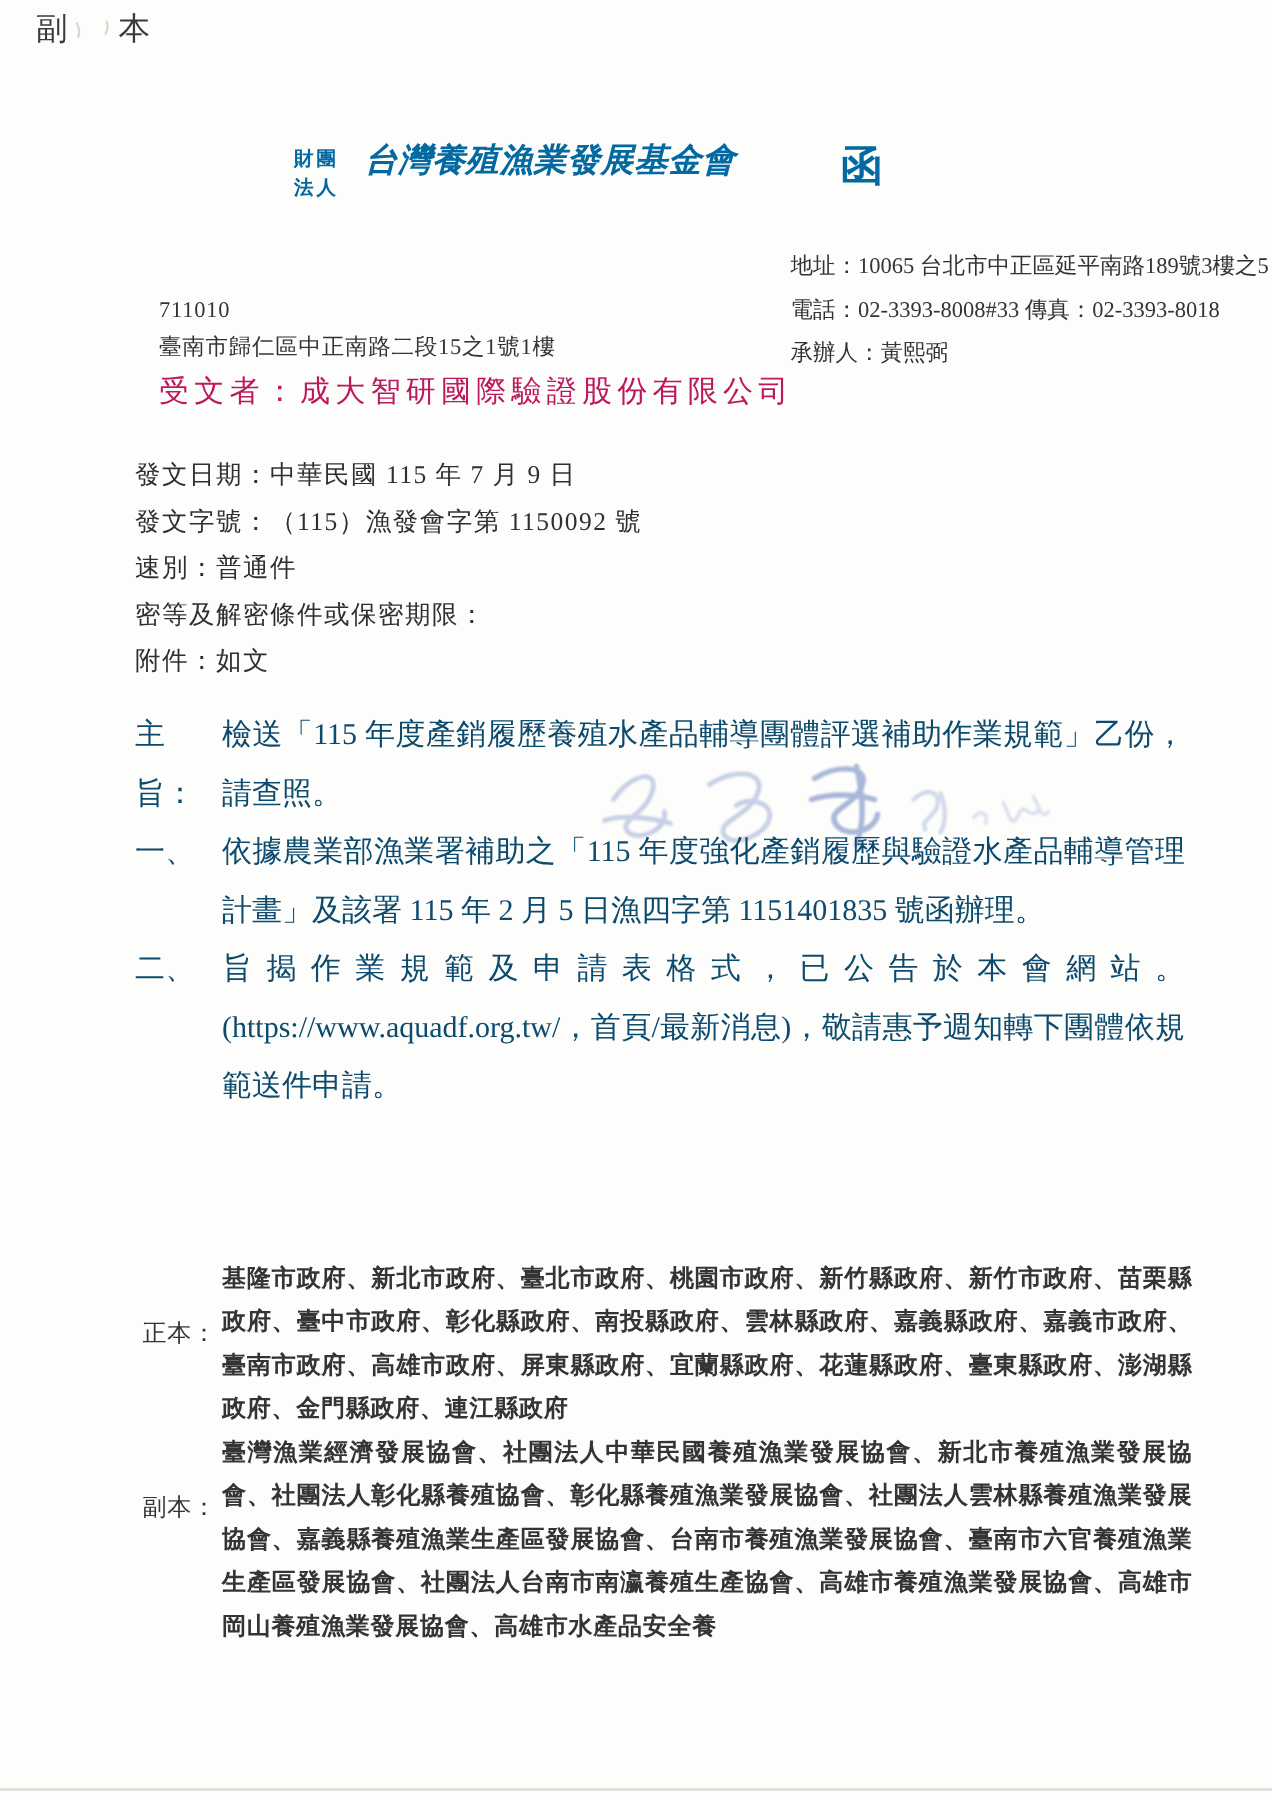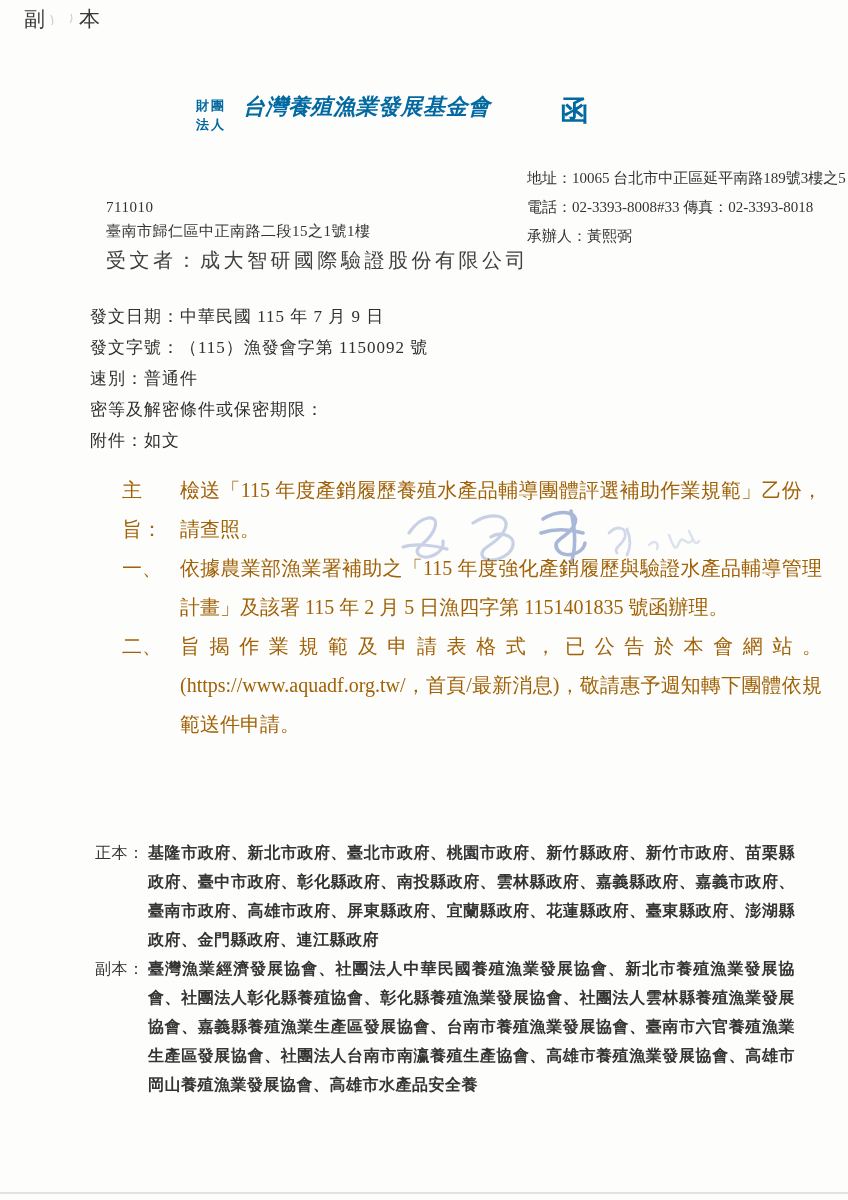--- a/index.html
+++ b/index.html
@@ -36,46 +36,46 @@
   .doc-type{font-size:28px;font-weight:bold;margin-left:70px;}
   
   .contact{
     position:absolute;left:527px;top:164px;
     font-size:15px;line-height:29px;color:#333;white-space:nowrap;
   }
   
   .recipient{position:absolute;left:90px;top:199px;color:#333;margin-left:16px;}
   .recipient .postal{font-size:15px;letter-spacing:0.5px;}
   .recipient .addr{font-size:15px;letter-spacing:0.5px;margin-top:6px;}
-  .recipient .rcpt{font-size:20px;letter-spacing:3.5px;margin-top:6px;color:#404040;}
+  .recipient .rcpt{font-size:20px;letter-spacing:3.5px;margin-top:6px;color:#be185d;}
   
   .meta{
     position:absolute;left:90px;top:301px;
     font-size:17px;line-height:31px;letter-spacing:1px;color:#2f2f2f;
   }
   
   .stamp{position:absolute;left:393px;top:503px;filter:blur(0.6px);}
   
   .main{
     position:absolute;left:90px;top:471px;width:700px;
-    font-size:20px;line-height:39px;color:#a16207;margin-left:32px;
+    font-size:20px;line-height:39px;color:#0c4a6e;
   }
   .hang{display:flex;align-items:flex-start;}
   .hang .lab{flex:0 0 58px;}
   .hang .txt{
     flex:1;text-align:justify;text-align-last:left;
     word-break:break-word;
   }
   .expl{line-height:39px;}
   
   .dist{
     position:absolute;left:95px;top:838px;width:700px;
     font-size:16px;line-height:29px;letter-spacing:0.5px;color:#343434;
   }
-  .dist .lab{flex:0 0 53px;}
+  .dist .lab{flex:0 0 53px;margin-top:37px;}
   .dist .txt{flex:1;text-align:justify;text-align-last:left;word-break:break-word;font-weight:bold;}
   
   .scan-line{
     position:absolute;left:0;bottom:6px;width:100%;height:2px;
     background:#e2e2de;
   }
 </style>
 </head>
 <body>
 

